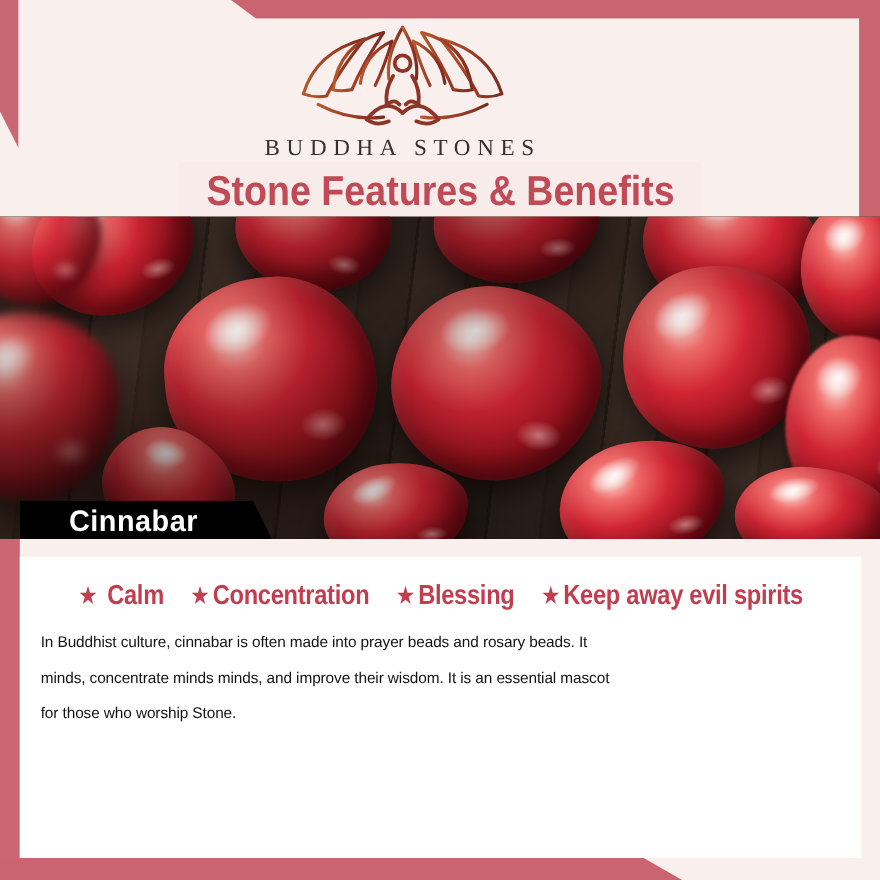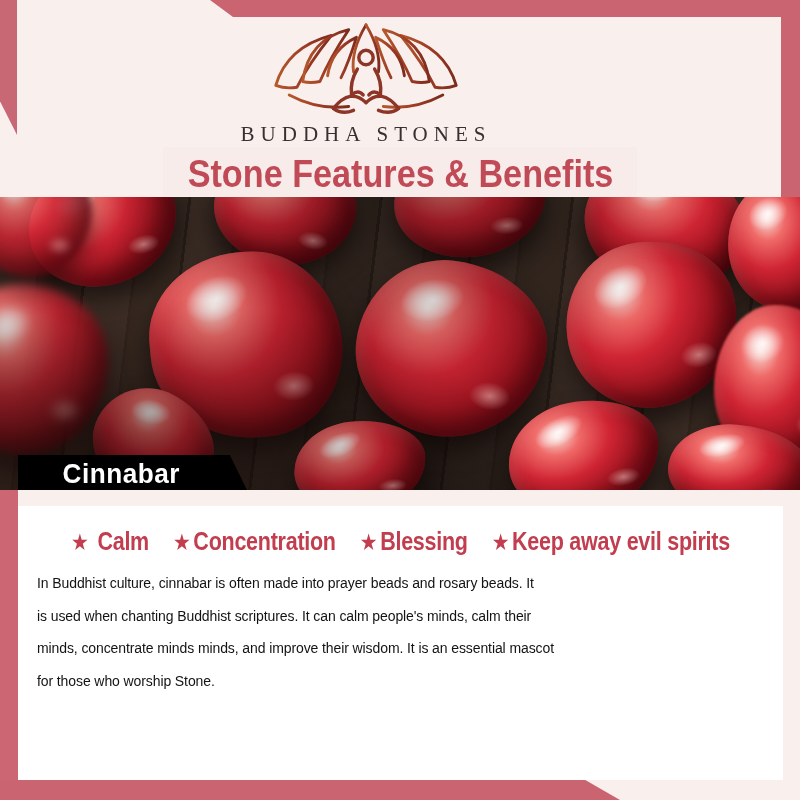--- a/index.html
+++ b/index.html
@@ -159,19 +159,18 @@
         <span class="star">★</span>
         <span class="flabel">Blessing</span>
       </span>
       <span class="feature">
         <span class="star">★</span>
         <span class="flabel">Keep away evil spirits</span>
       </span>
     </div>
     <div id="description">
       <div>In Buddhist culture, cinnabar is often made into prayer beads and rosary beads. It</div>
-      <div>is used when chanting Buddhist scriptures. It can calm people's minds, calm their</div>
       <div>minds, concentrate minds minds, and improve their wisdom. It is an essential mascot</div>
       <div>for those who worship Stone.</div>
     </div>
   </div>
 
 </div>
 
 </body></html>

